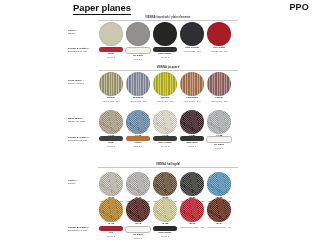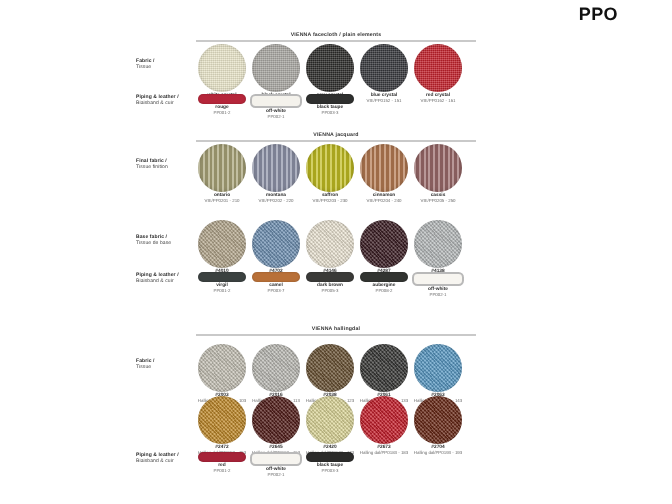--- a/index.html
+++ b/index.html
@@ -138,20 +138,21 @@
     line-height:2.7px;
     white-space:nowrap;
   }
 </style>
 </head>
 <body>
 
 <div class="page">
 
   <div class="header">
+    <div class="title">Paper planes</div>
     <div class="doc-code">PPO</div>
   </div>
 
   <div id="sections-host">
       <div class="section">
         <div class="sec-rule" style="top: 20.2px;"></div>
         <div class="sec-head" style="top: 16px;">VIENNA facecloth / plain elements</div>
         <div class="row">
           <div class="row-label" style="top: 29px;"><span>Fabric /</span><span class="l2">Tissue</span></div>
           <div class="swatches" style="top: 22px;">

